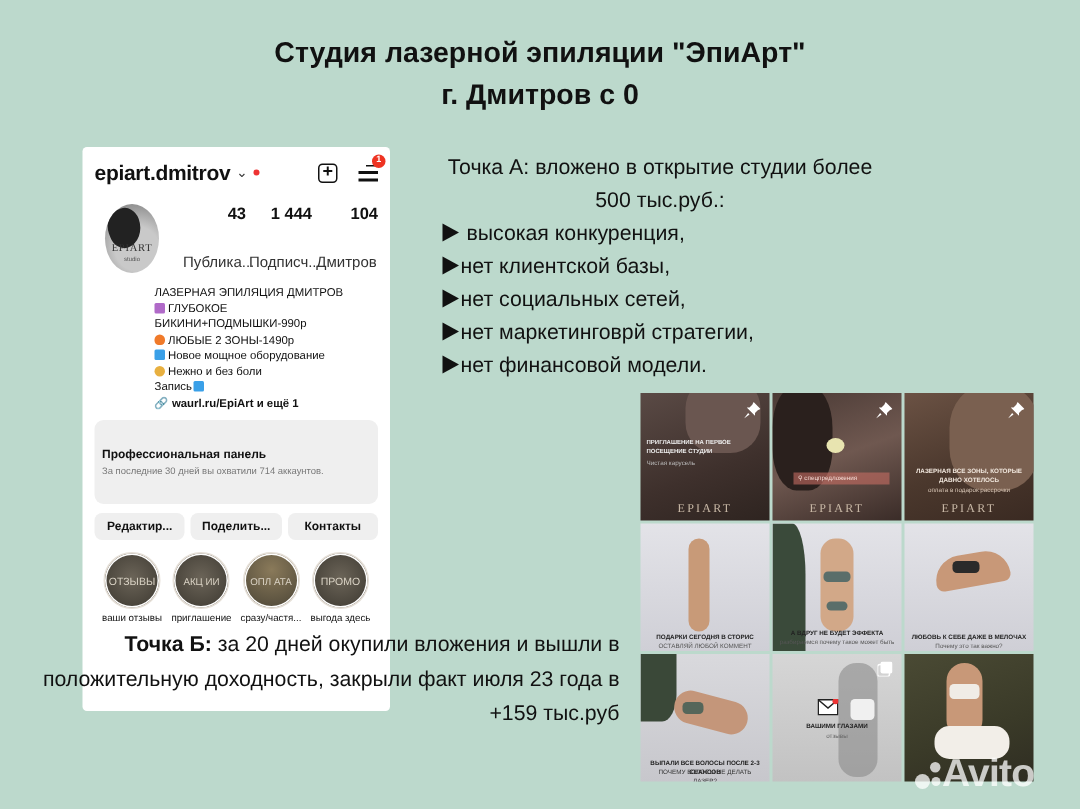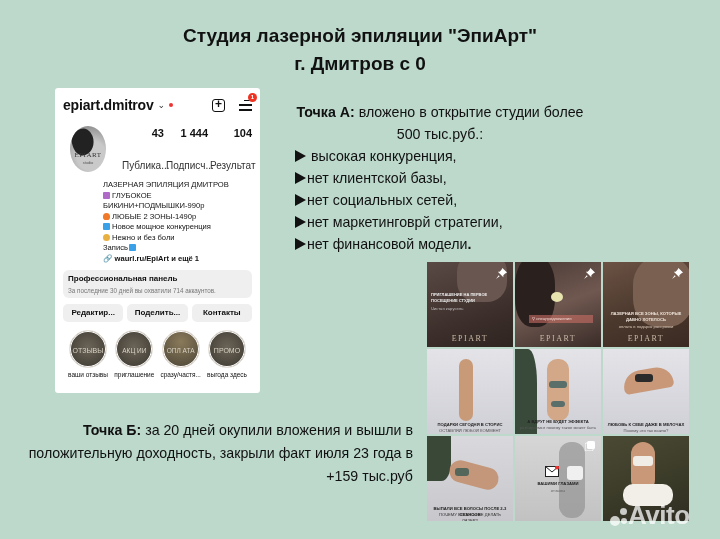--- a/index.html
+++ b/index.html
@@ -10,21 +10,21 @@
     color: #111;
     position: relative;
   }
   .title {
     position: absolute; left: 0; top: 22px; width: 720px;
     text-align: center; font-weight: bold; font-size: 19px; line-height: 28px;
     font-family: "Liberation Sans", sans-serif;
   }
   
   .phone {
-    position: absolute; left: 55px; top: 88px; width: 205px; height: 305px;
+    position: absolute; left: 55px; top: 98px; width: 205px; height: 376px;
     background: #fff; border-radius: 3px; padding: 6px 8px;
     font-family: "Liberation Sans", sans-serif; color: #111;
   }
   .ph-head { display: flex; align-items: center; height: 22px; }
   .ph-user { font-weight: bold; font-size: 14px; letter-spacing: -0.2px; }
   .ph-chev { font-size: 9px; margin-left: 4px; color: #333; }
   .ph-dot { width: 4px; height: 4px; background: #e33; border-radius: 50%; margin-left: 4px; }
   .ph-spacer { flex: 1; }
   .ph-plus { width: 13px; height: 13px; border: 1.6px solid #111; border-radius: 3px; font-size: 12px; line-height: 9px; text-align: center; font-weight: bold; margin-right: 14px; }
   .ph-menu { position: relative; width: 13px; height: 11px; display: flex; flex-direction: column; justify-content: space-between; }
@@ -40,42 +40,42 @@
   .avatar .dark { position: absolute; left: 2px; top: 3px; width: 22px; height: 26px; border-radius: 50% 40% 60% 40%; background: #222; transform: rotate(-20deg); }
   .avatar .logo { position: absolute; left: 0; width: 100%; top: 25px; text-align: center; font-family: "Liberation Serif", serif; font-size: 7px; color: #333; letter-spacing: 0.5px; }
   .avatar .sub { position: absolute; left: 0; width: 100%; top: 34px; text-align: center; font-size: 4px; color: #555; }
   .stats { display: flex; margin-left: 16px; gap: 2px; }
   .stat { width: 42px; text-align: center; }
   .stat b { display: block; font-size: 11px; text-align: right; }
   .stat span { display: block; font-size: 10px; color: #333; margin-top: 21px; white-space: nowrap; }
   .bio { margin-top: 6px; font-size: 7.6px; line-height: 10.5px; color: #111; margin-left: 40px; }
   .bio .em { display: inline-block; width: 7px; height: 7px; border-radius: 1px; margin-right: 2px; vertical-align: -1px; }
   .bio .link { font-weight: bold; }
-  .panel { margin-top: 6px; background: #efefef; border-radius: 6px; padding: 4px 5px; }
+  .panel { margin-top: 6px; background: #efefef; border-radius: 6px; padding: 18px 5px; }
   .panel b { font-size: 8px; display: block; }
   .panel span { font-size: 6.3px; color: #777; display: block; margin-top: 4px; }
   .btns { display: flex; gap: 4px; margin-top: 6px; }
   .btn { flex: 1; background: #efefef; border-radius: 5px; height: 18px; font-size: 8px; font-weight: bold; text-align: center; line-height: 18px; }
   .hl { display: flex; justify-content: space-between; margin-top: 8px; padding: 0 2px; }
   .hl-item { width: 46px; text-align: center; }
   .hl-circ {
     width: 38px; height: 38px; margin: 0 auto; border-radius: 50%;
     border: 1.5px solid #e6e0d8; background: radial-gradient(circle at 50% 45%, #6b6458, #3b372f);
     color: #d9d2c4; font-size: 9px; line-height: 10px; display: flex; align-items: center; justify-content: center; text-align: center;
     box-shadow: 0 0 0 1px #fff inset;
   }
   .hl-item span { display: block; font-size: 6.5px; margin-top: 3px; white-space: nowrap; }
 
   
   .pointA {
     position: absolute; left: 295px; top: 101px; width: 290px;
     font-size: 14.2px; line-height: 22px; color: #111;
   }
   .pointA .lead { text-align: center; }
-  .pointA b { font-weight: bold; }
+  .pointA b { font-weight: normal; }
   .pointA .li { white-space: nowrap; }
   .tri { display: inline-block; width: 0; height: 0; border-top: 6.5px solid transparent; border-bottom: 6.5px solid transparent; border-left: 11px solid #111; vertical-align: -1px; margin-right: 1px; }
 
   
   .pointB {
     position: absolute; left: 8px; top: 419px; width: 405px;
     font-size: 14.2px; line-height: 23px; text-align: right; color: #111;
   }
 
   
@@ -130,30 +130,30 @@
       <div class="stat">
         <b>43</b>
         <span>Публика...</span>
       </div>
       <div class="stat">
         <b>1 444</b>
         <span>Подписч...</span>
       </div>
       <div class="stat">
         <b>104</b>
-        <span>Результат</span>
+        <span>Дмитров</span>
       </div>
     </div>
   </div>
 
   <div class="bio">
     <div><span>ЛАЗЕРНАЯ ЭПИЛЯЦИЯ ДМИТРОВ</span></div>
     <div><span class="em" style="background:#b06ac8"></span><span>ГЛУБОКОЕ БИКИНИ+ПОДМЫШКИ-990р</span></div>
     <div><span class="em" style="background:#f07a2a;border-radius:50% 50% 40% 40%"></span><span>ЛЮБЫЕ 2 ЗОНЫ-1490р</span></div>
-    <div><span class="em" style="background:#3aa0e8"></span><span>Новое мощное конкуренция</span></div>
+    <div><span class="em" style="background:#3aa0e8"></span><span>Новое мощное оборудование</span></div>
     <div><span class="em" style="background:#e8b040;border-radius:50%"></span><span>Нежно и без боли</span></div>
     <div><span>Запись</span><span class="em" style="background:#3aa0e8;margin-left:1px"></span></div>
     <div><span>🔗</span> <span class="link">waurl.ru/EpiArt и ещё 1</span></div>
   </div>
 
   <div class="panel">
     <b>Профессиональная панель</b>
     <span>За последние 30 дней вы охватили 714 аккаунтов.</span>
   </div>
 

